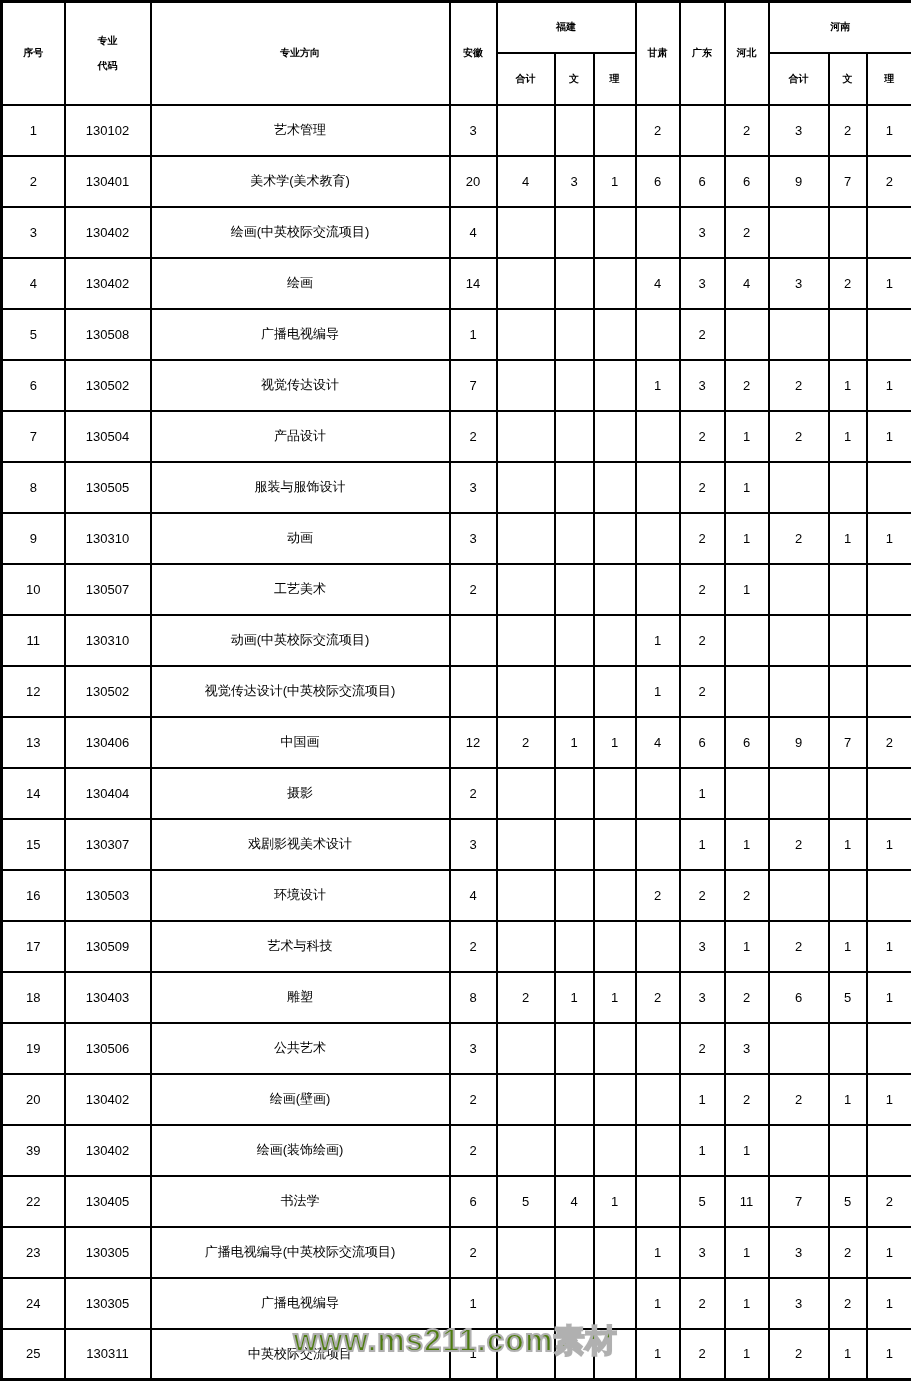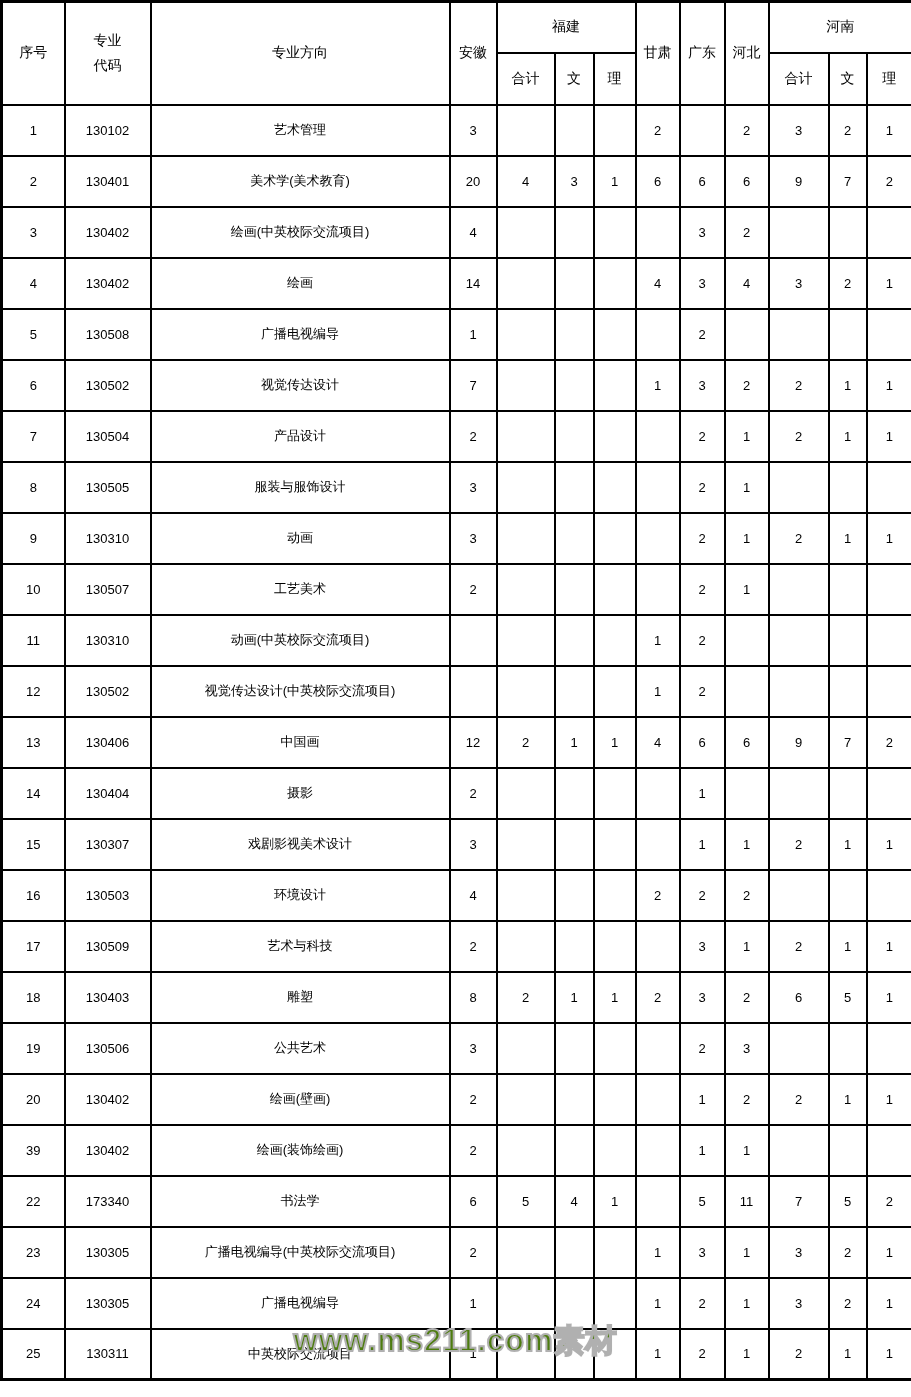--- a/index.html
+++ b/index.html
@@ -25,22 +25,22 @@
   table.quota-table td {
     border: 2px solid #000;
     padding: 0;
     color: #000;
     vertical-align: middle;
     text-align: center;
     overflow: hidden;
     white-space: nowrap;
   }
   table.quota-table th {
-    font-size: 14px;
-    font-weight: normal;
+    font-size: 10px;
+    font-weight: bold;
   }
   table.quota-table td {
     font-size: 13px;
     font-weight: normal;
   }
   thead tr.h1 { height: 51px; }
   thead tr.h2 { height: 52px; }
   tbody tr { height: 51px; }
   td.major-cell {
     text-align: left;
@@ -449,21 +449,21 @@
           <td></td>
           <td></td>
           <td>1</td>
           <td>1</td>
           <td></td>
           <td></td>
           <td></td>
         </tr>
         <tr>
           <td>22</td>
-          <td>173340</td>
+          <td>130405</td>
           <td class="major-cell">书法学</td>
           <td>6</td>
           <td>5</td>
           <td>4</td>
           <td>1</td>
           <td></td>
           <td>5</td>
           <td>11</td>
           <td>7</td>
           <td>5</td>

